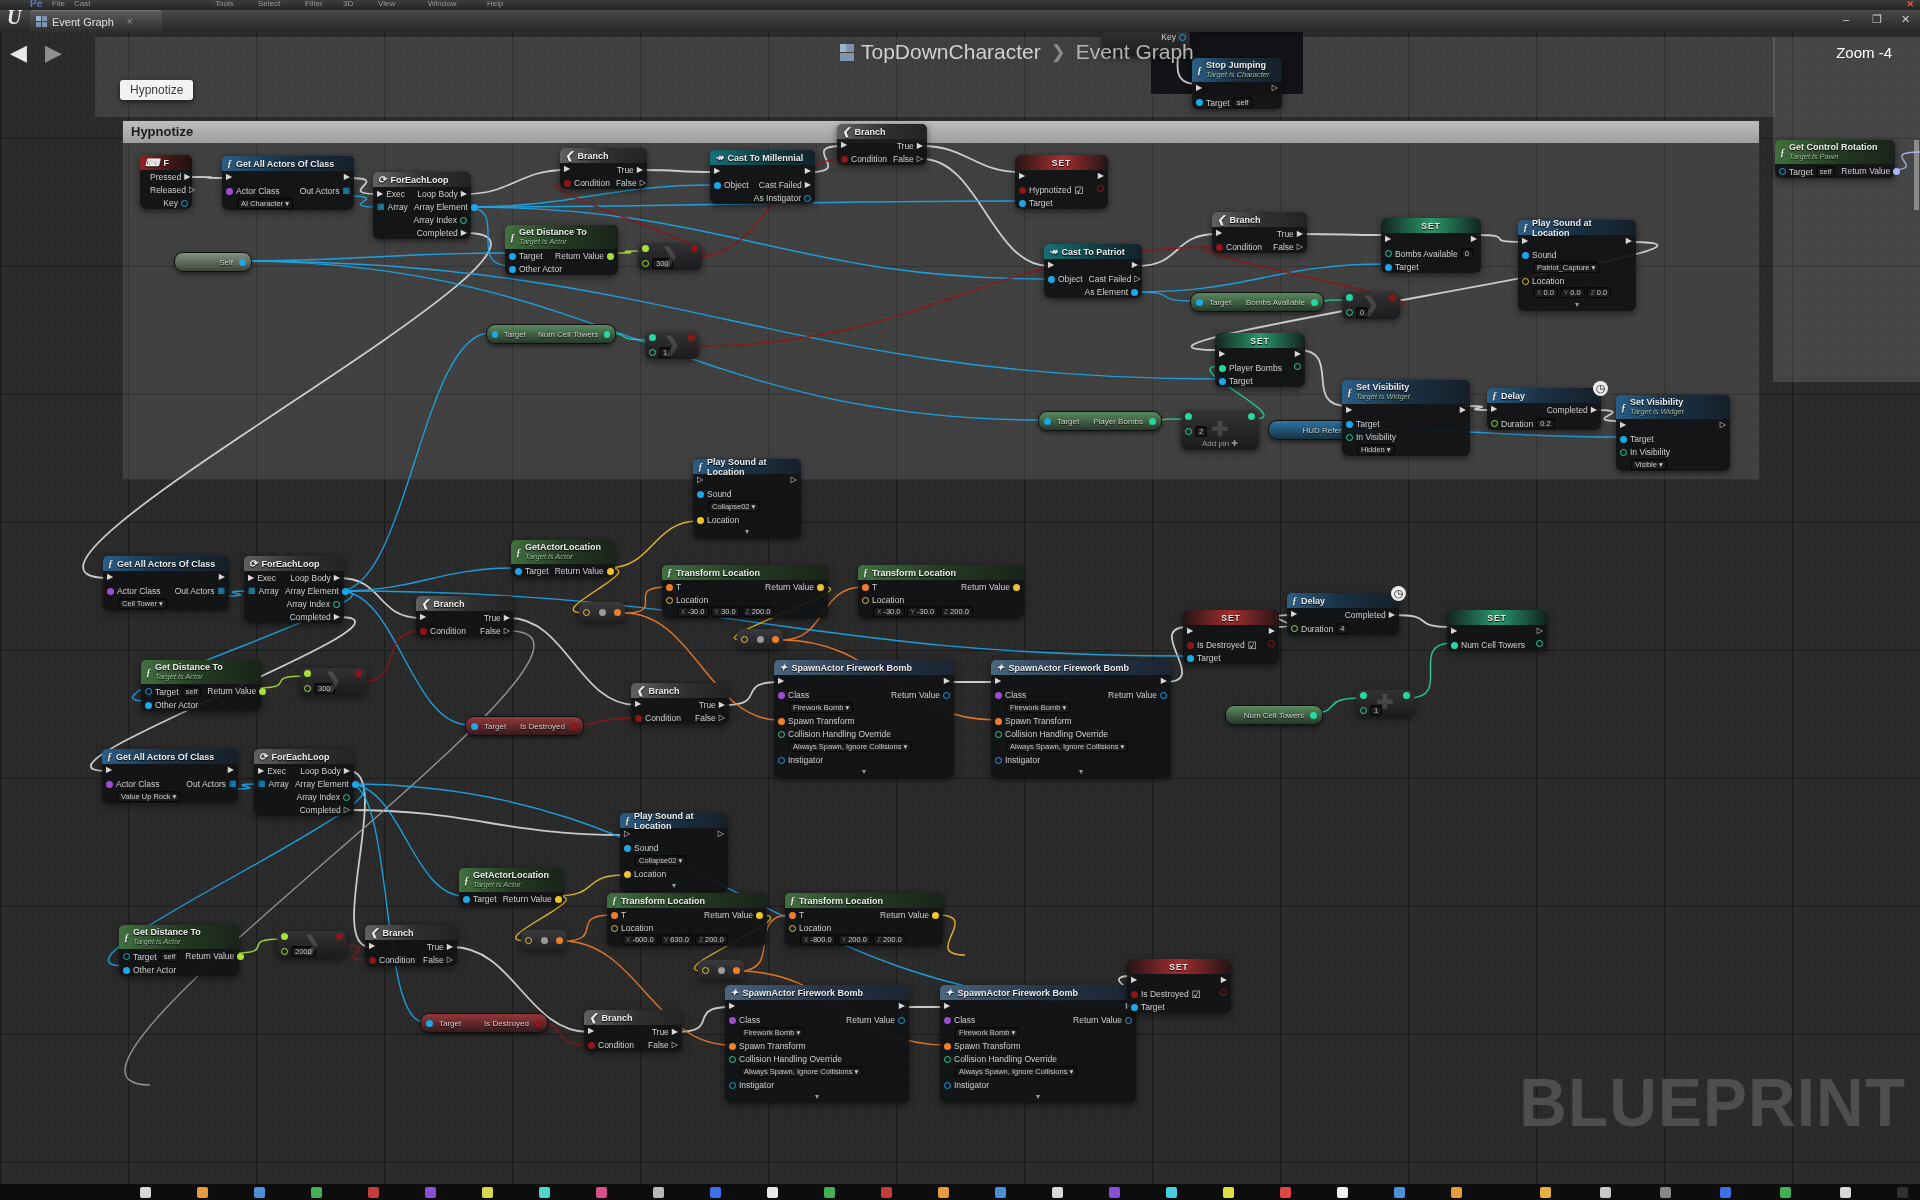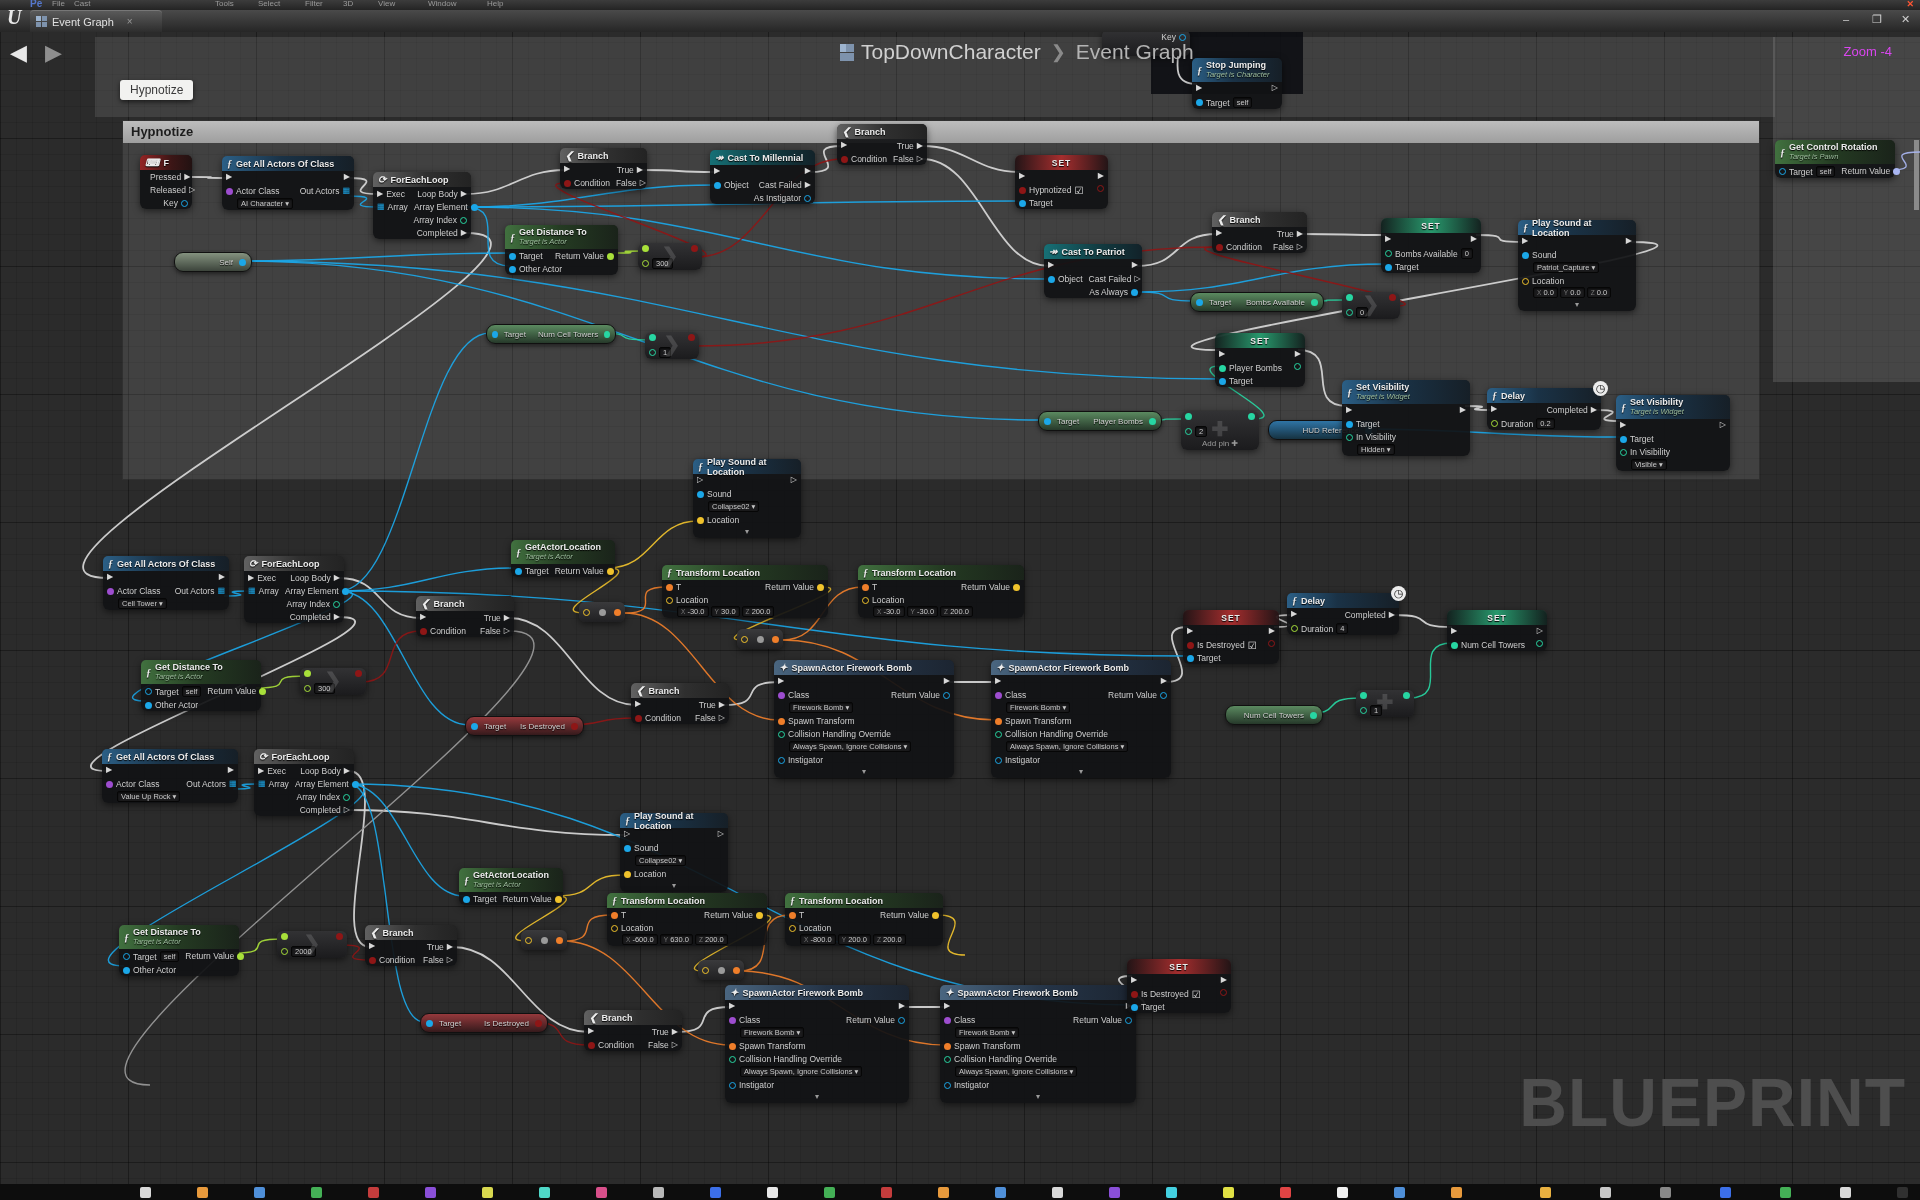--- a/index.html
+++ b/index.html
@@ -41,21 +41,21 @@
   #tooltip:after{content:"";position:absolute;left:8px;bottom:-7px;border:7px solid transparent;
     border-top-color:#f2f2f0;border-left-width:4px;border-right-width:4px;}
   #toolbar-arrows{position:absolute;left:10px;top:42px;z-index:6;display:flex;gap:18px;}
   #toolbar-arrows span{font-size:22px;line-height:22px;}
   #back-arrow{color:#e8e8e8;} #fwd-arrow{color:#8f8f8f;}
   #breadcrumb{position:absolute;left:840px;top:40px;z-index:6;display:flex;align-items:center;gap:10px;justify-content:center;}
   #breadcrumb .bpgrid i{width:8px;height:8px;}
   #bc-title{color:#d0d0d0;font-size:21px;}
   #bc-sep{color:#8a8a8a;font-size:18px;}
   #bc-page{color:#b4b4b4;font-size:21px;}
-  #zoom-label{position:absolute;right:28px;top:44px;z-index:6;color:#d946ef;font-size:13px;}
+  #zoom-label{position:absolute;right:28px;top:44px;z-index:6;color:#ffffff;font-size:15px;}
   #watermark{position:absolute;right:14px;bottom:60px;z-index:1;color:#4e4e4e;font-size:66px;
     font-weight:bold;letter-spacing:1px;transform:scaleY(1.05);}
   
   #wires{position:absolute;left:0;top:0;z-index:2;}
   
   .node{position:absolute;z-index:3;background:rgba(17,18,20,0.93);border-radius:6px;
     box-shadow:0 2px 7px rgba(0,0,0,0.55);color:#cfcfcf;font-size:8.5px;}
   .hdr{height:15px;display:flex;align-items:center;gap:4px;padding:0 5px;border-radius:5px 5px 0 0;
     font-weight:bold;font-size:9px;color:#ececec;text-shadow:0 1px 1px #000;}
   .hdr.two{height:24px;}
@@ -467,21 +467,21 @@
           </div>
         </div>
         <div class="rg">
           <span class="plbl">Cast Failed</span>
           <span class="pin" style="color: rgb(216, 216, 216);">▷</span>
         </div>
       </div>
       <div class="nrow">
         <div class="lg"></div>
         <div class="rg">
-          <span class="plbl">As Always</span>
+          <span class="plbl">As Element</span>
           <span class="pin rnd" style="background: rgb(27, 167, 232);"></span>
         </div>
       </div>
     </div>
     <div class="node" style="left: 1212px; top: 202px; width: 95px;">
       <div class="hdr hdr-mac">
         <span class="ic">❮</span>
         <div class="tblock">
           <span>Branch</span>
         </div>

